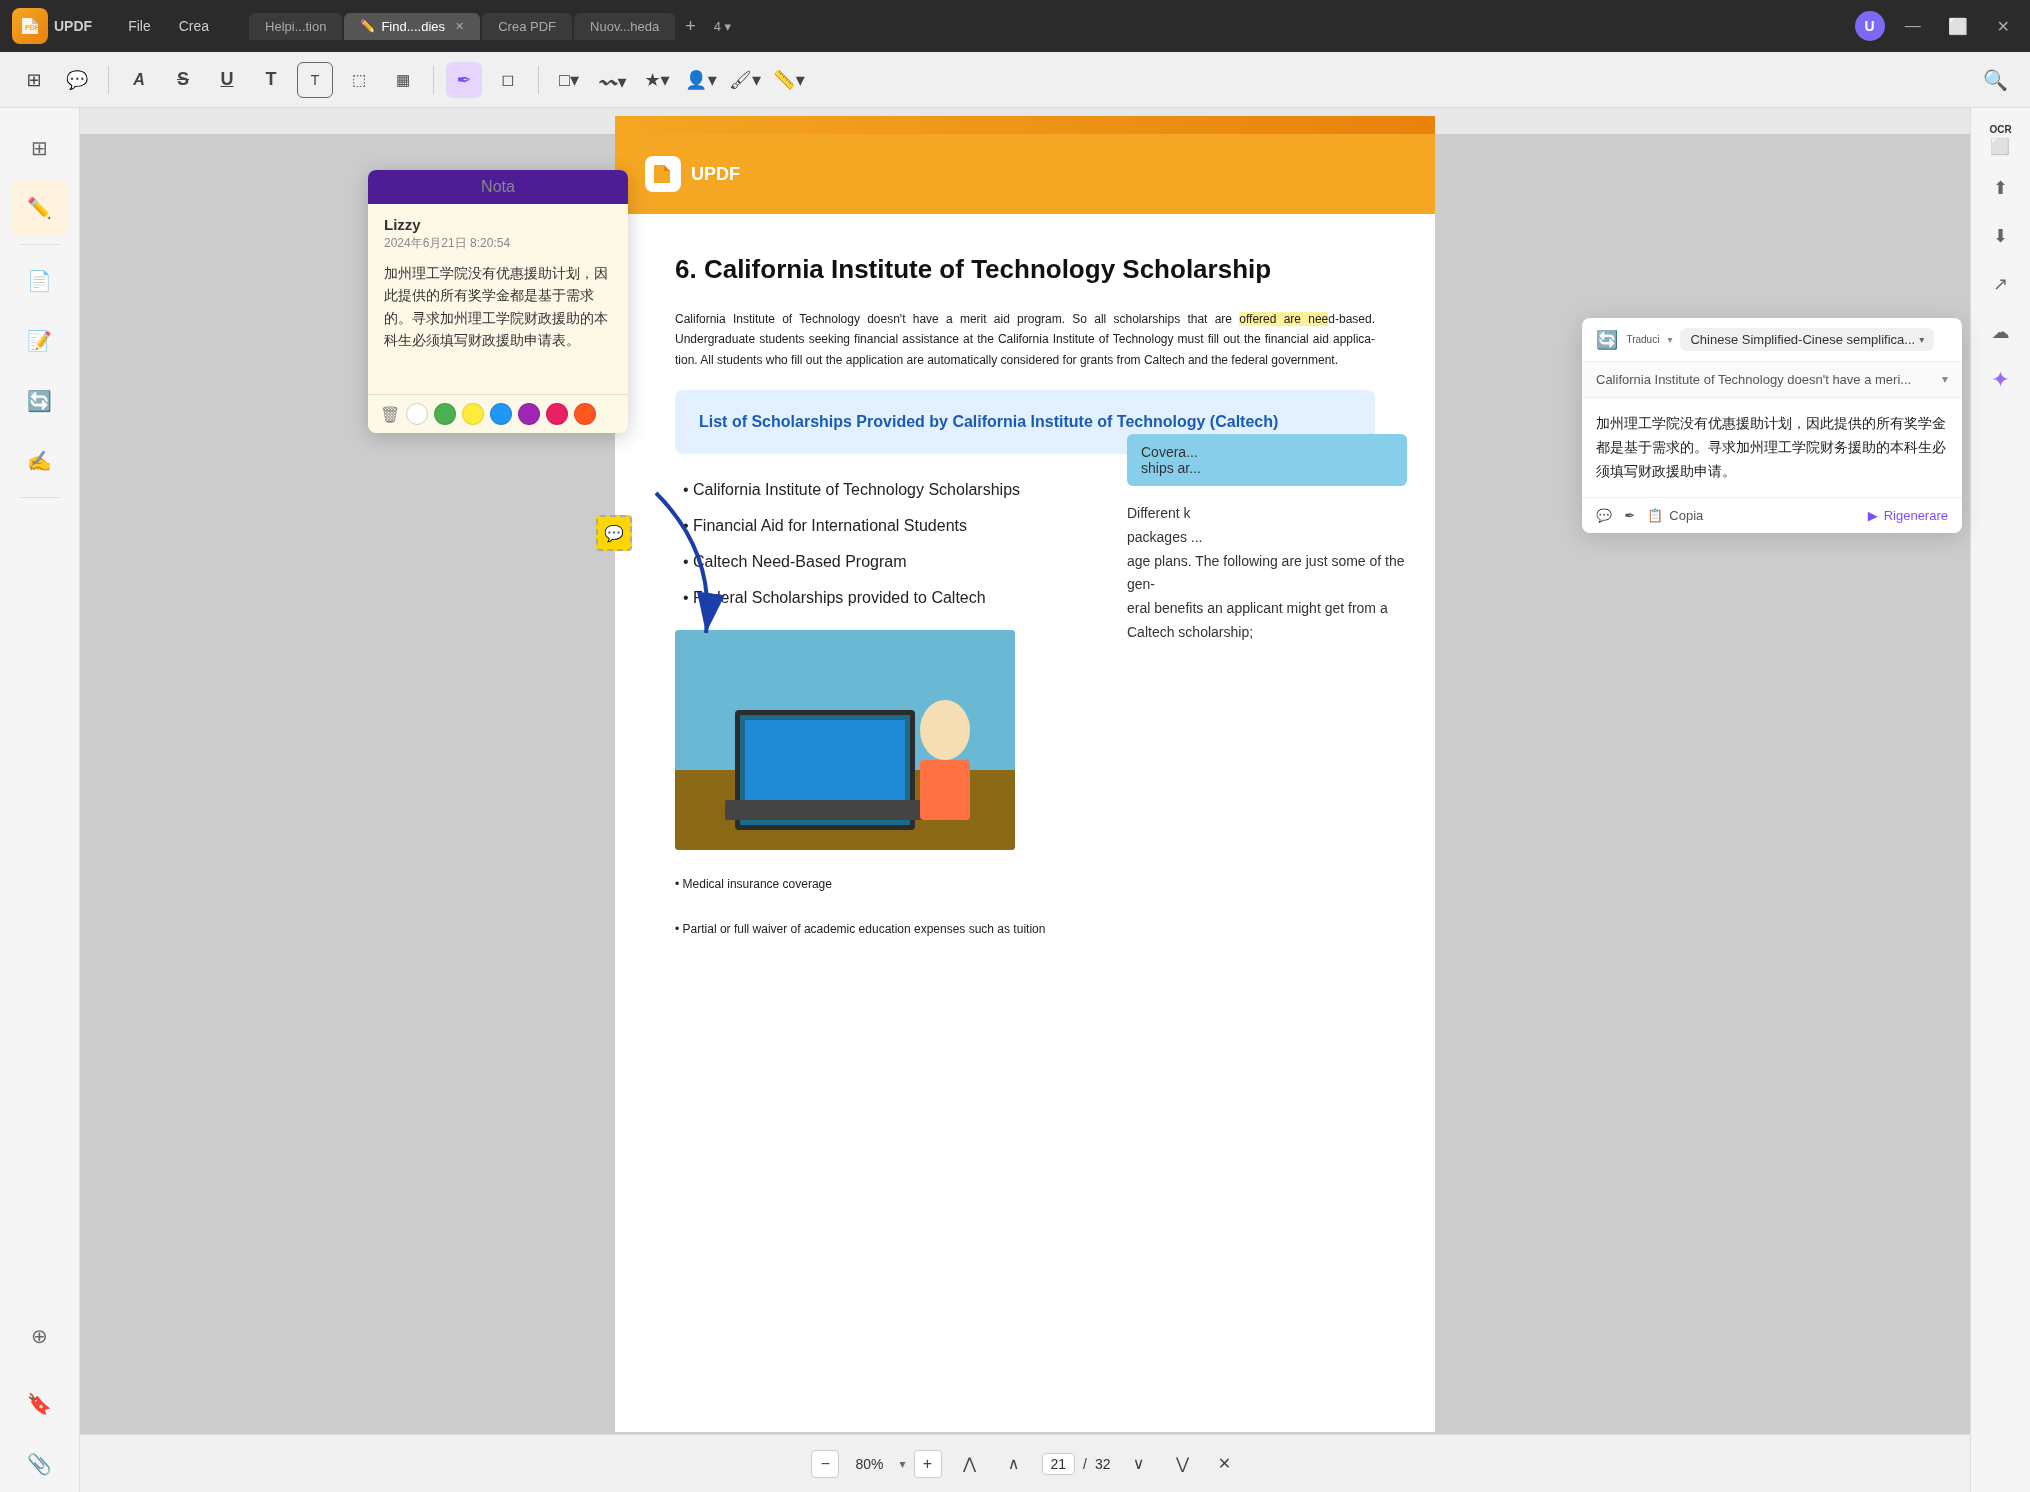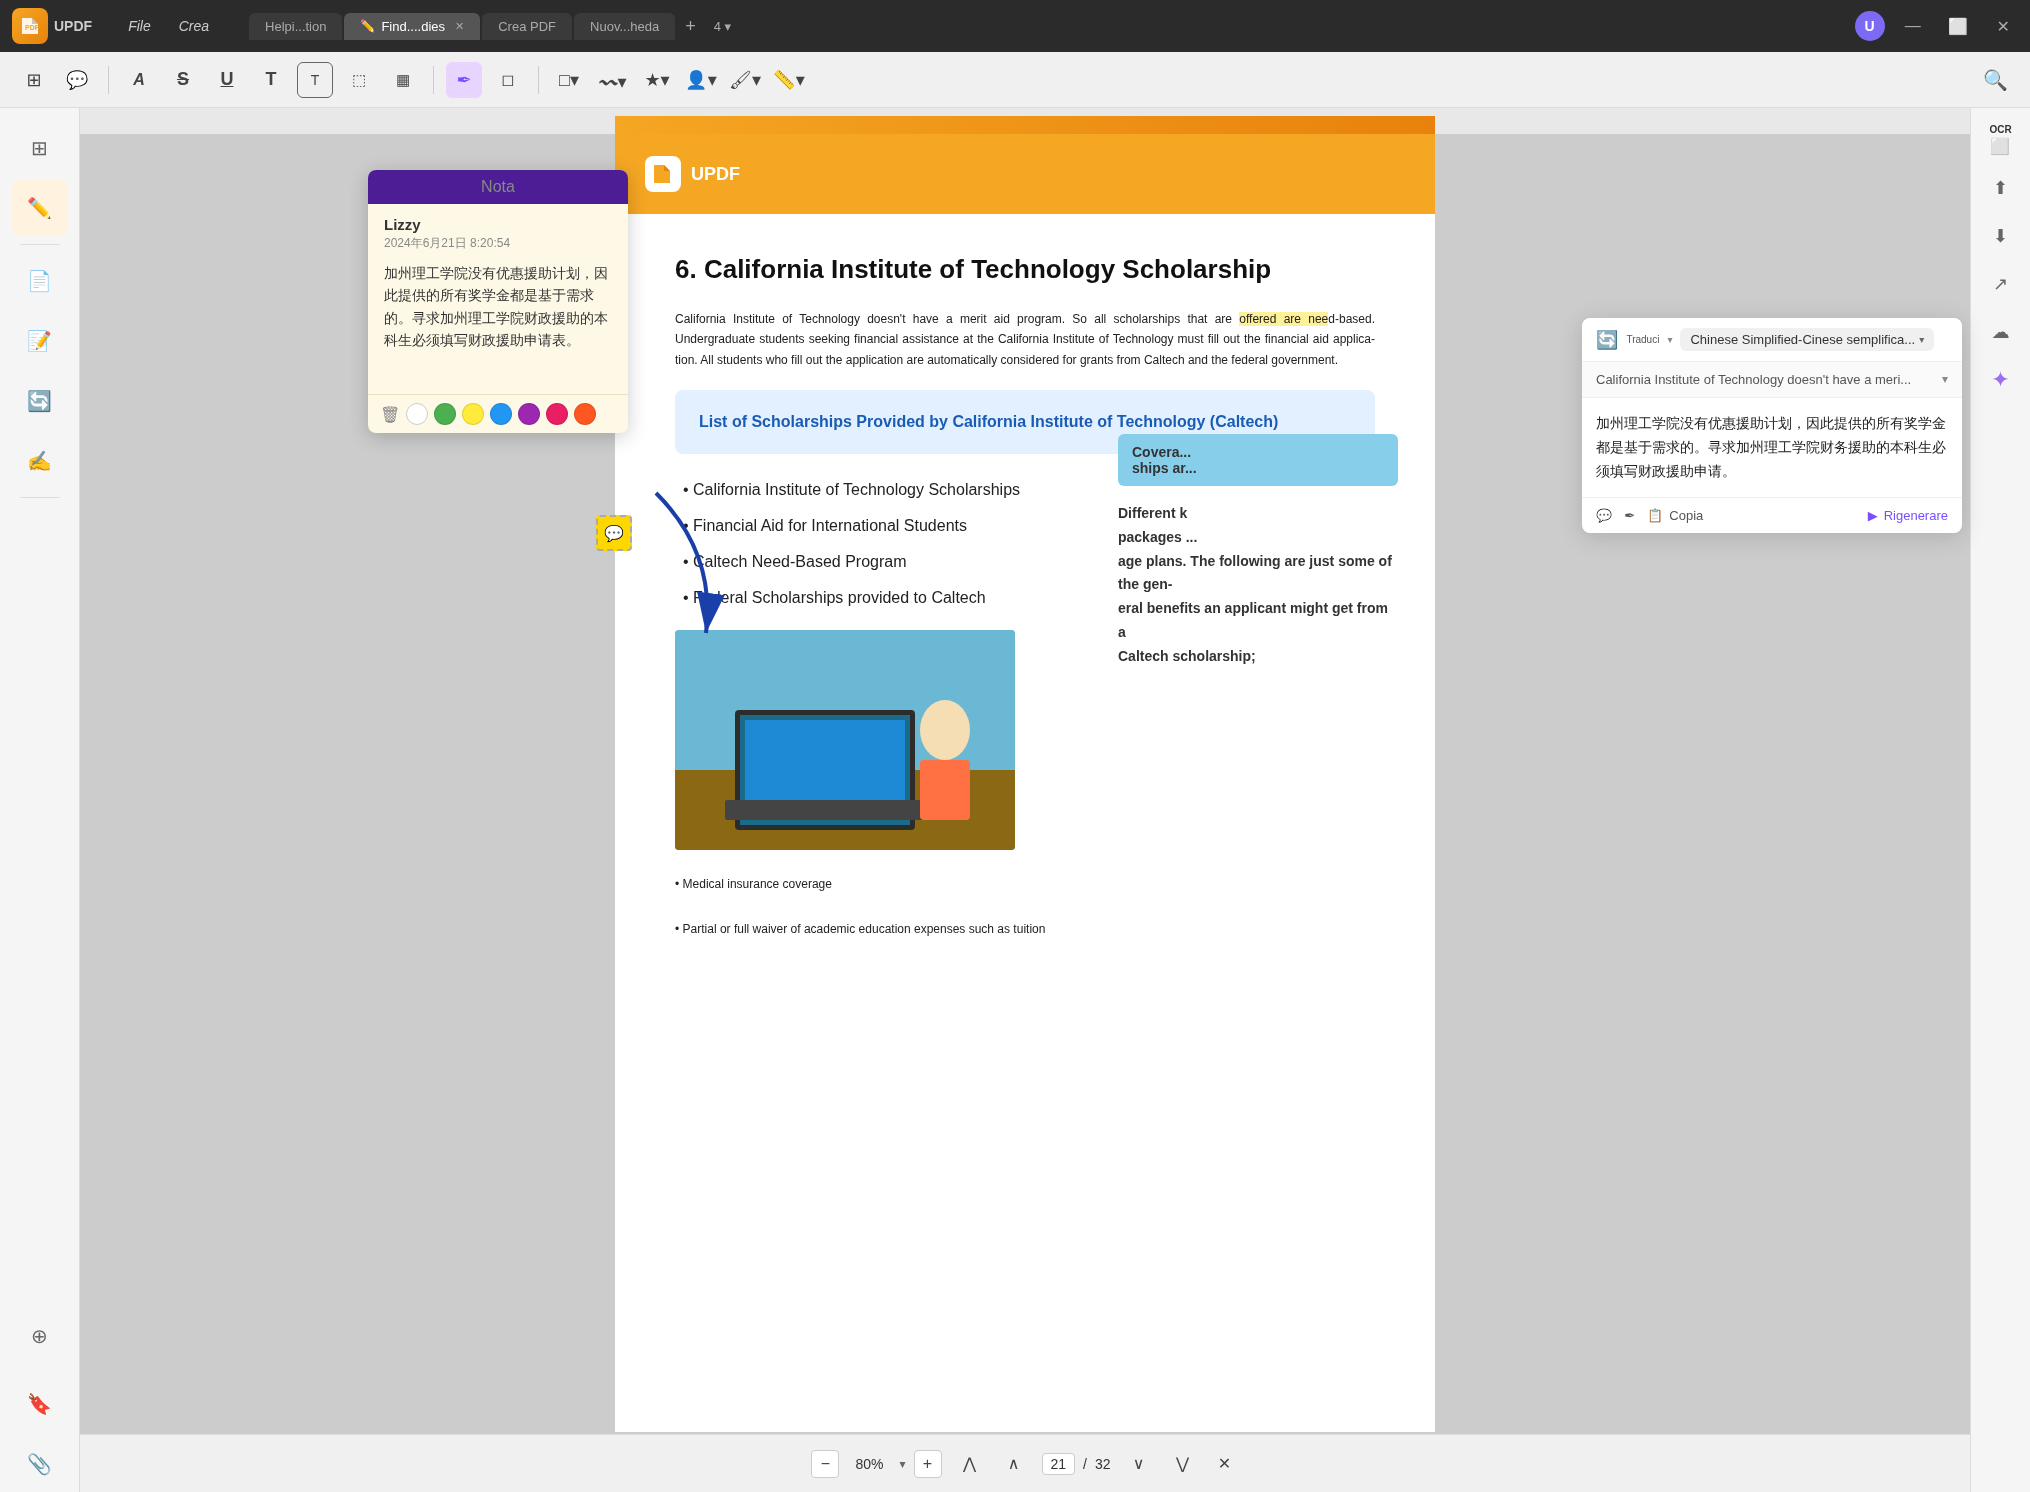--- a/index.html
+++ b/index.html
@@ -13,21 +13,21 @@
     .updf-logo {
       display: flex; align-items: center; gap: 6px; margin-right: 16px;
     }
     .updf-logo-icon {
       width: 36px; height: 36px; background: linear-gradient(135deg, #f5a623, #e8820c);
       border-radius: 8px; display: flex; align-items: center; justify-content: center;
       color: white; font-weight: bold; font-size: 13px;
     }
     .title-menu { display: flex; gap: 4px; }
     .title-menu-item {
-      color: #ccc; font-size: 14px; padding: 4px 12px; border-radius: 4px; cursor: pointer; font-style: italic;
+      color: #ccc; font-size: 14px; padding: 4px 12px; border-radius: 4px; cursor: pointer;
     }
     .tabs-bar { display: flex; align-items: center; margin-left: 20px; gap: 2px; flex: 1; }
     .tab {
       display: flex; align-items: center; gap: 6px; padding: 6px 16px;
       background: #3a3a3a; color: #aaa; font-size: 13px; border-radius: 6px 6px 0 0;
       cursor: pointer; position: relative;
     }
     .tab.active { background: #555; color: #fff; }
     .tab-close { color: #aaa; font-size: 11px; margin-left: 4px; cursor: pointer; }
     .tab-icon { font-size: 12px; }
@@ -323,21 +323,21 @@
 
       <p class="body-text">
         California Institute of Technology doesn't have a merit aid program. So all scholarships that are
         <span class="highlight-yellow">offered are nee</span>d-based. Undergraduate students
         seeking financial assistance at the California Institute of Technology must fill out the financial aid applica-
         tion. All students who fill out the application are
         automatically considered for grants from Caltech
         and the federal government.
       </p>
 
-      <div style="position:absolute;right:17px;top:200px;width:320px;padding:20px;font-weight:bold;">
+      <div style="position:absolute;right:8px;top:200px;width:320px;padding:20px;">
         <div style="background:#87ceeb;border-radius:6px;padding:10px 14px;font-size:14px;color:#333;margin-bottom:16px;">
           <div>Covera...<br>ships ar...</div>
         </div>
         <div style="font-size:14px;color:#333;line-height:1.7;">
           Different k<br>
           packages ...<br>
           age plans. The following are just some of the gen-<br>
           eral benefits an applicant might get from a<br>
           Caltech scholarship;
         </div>

